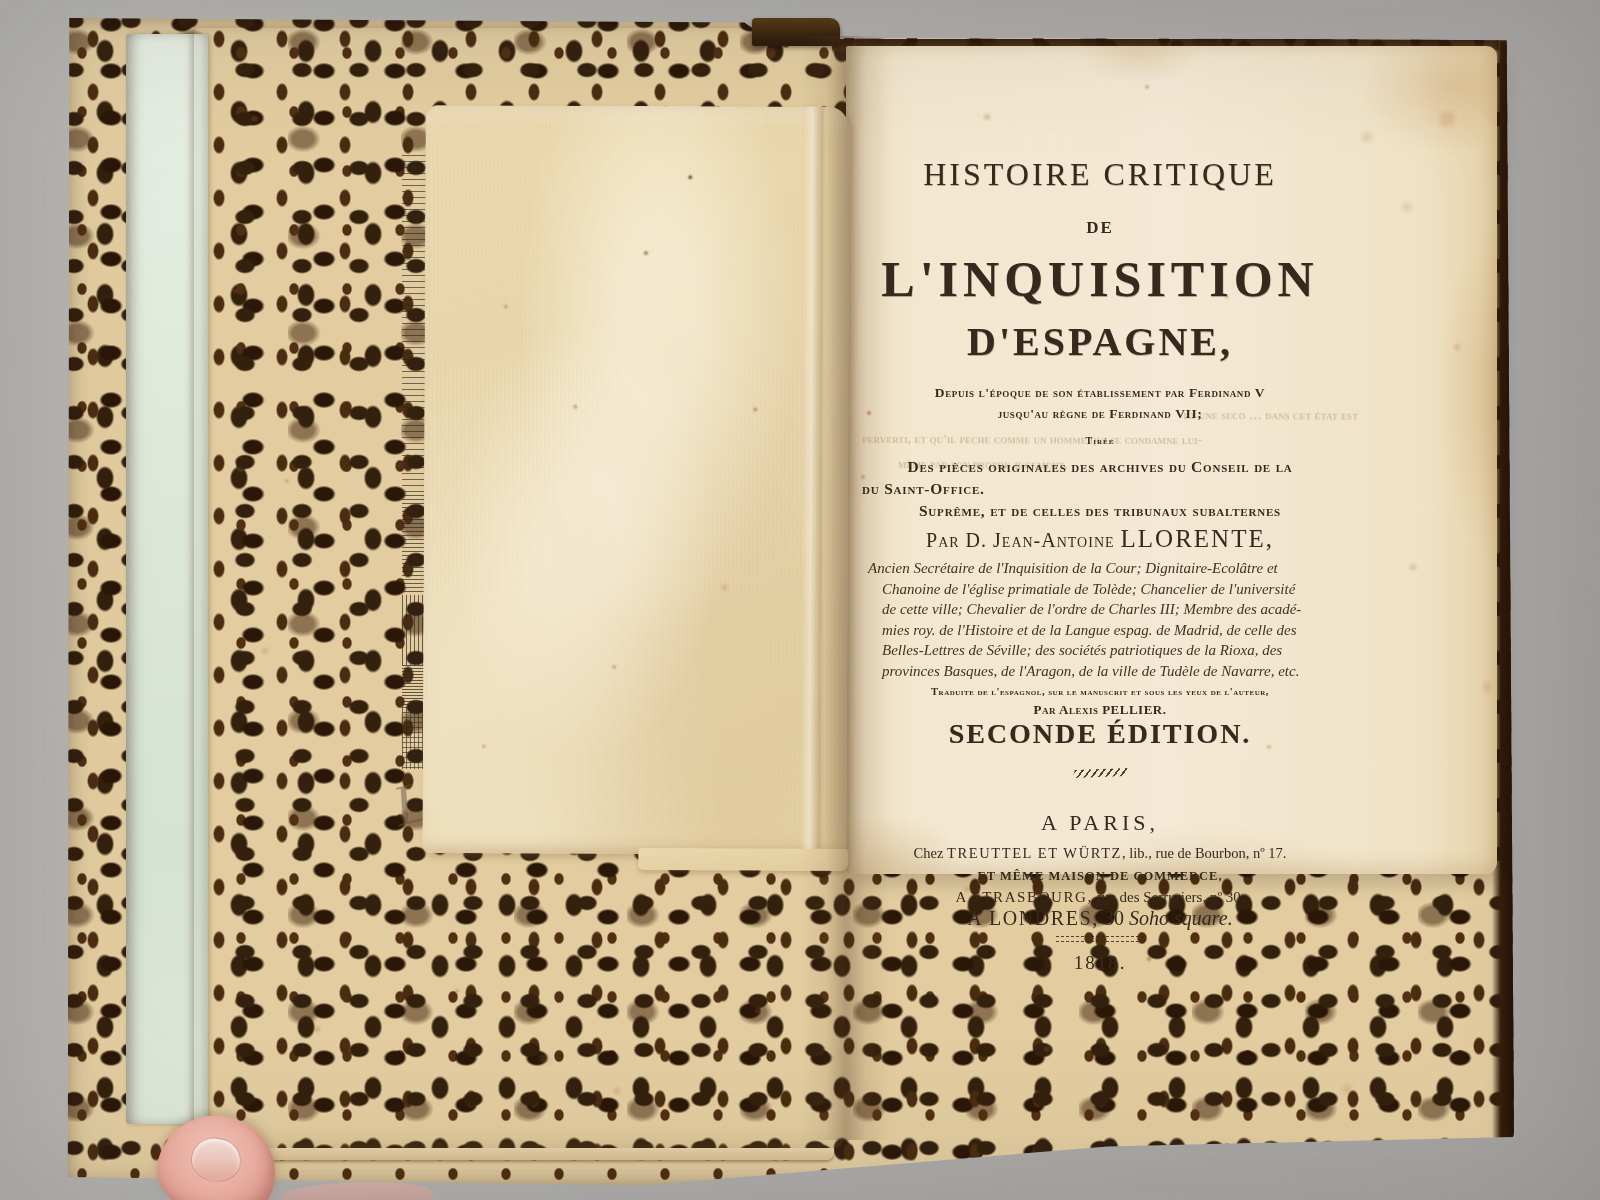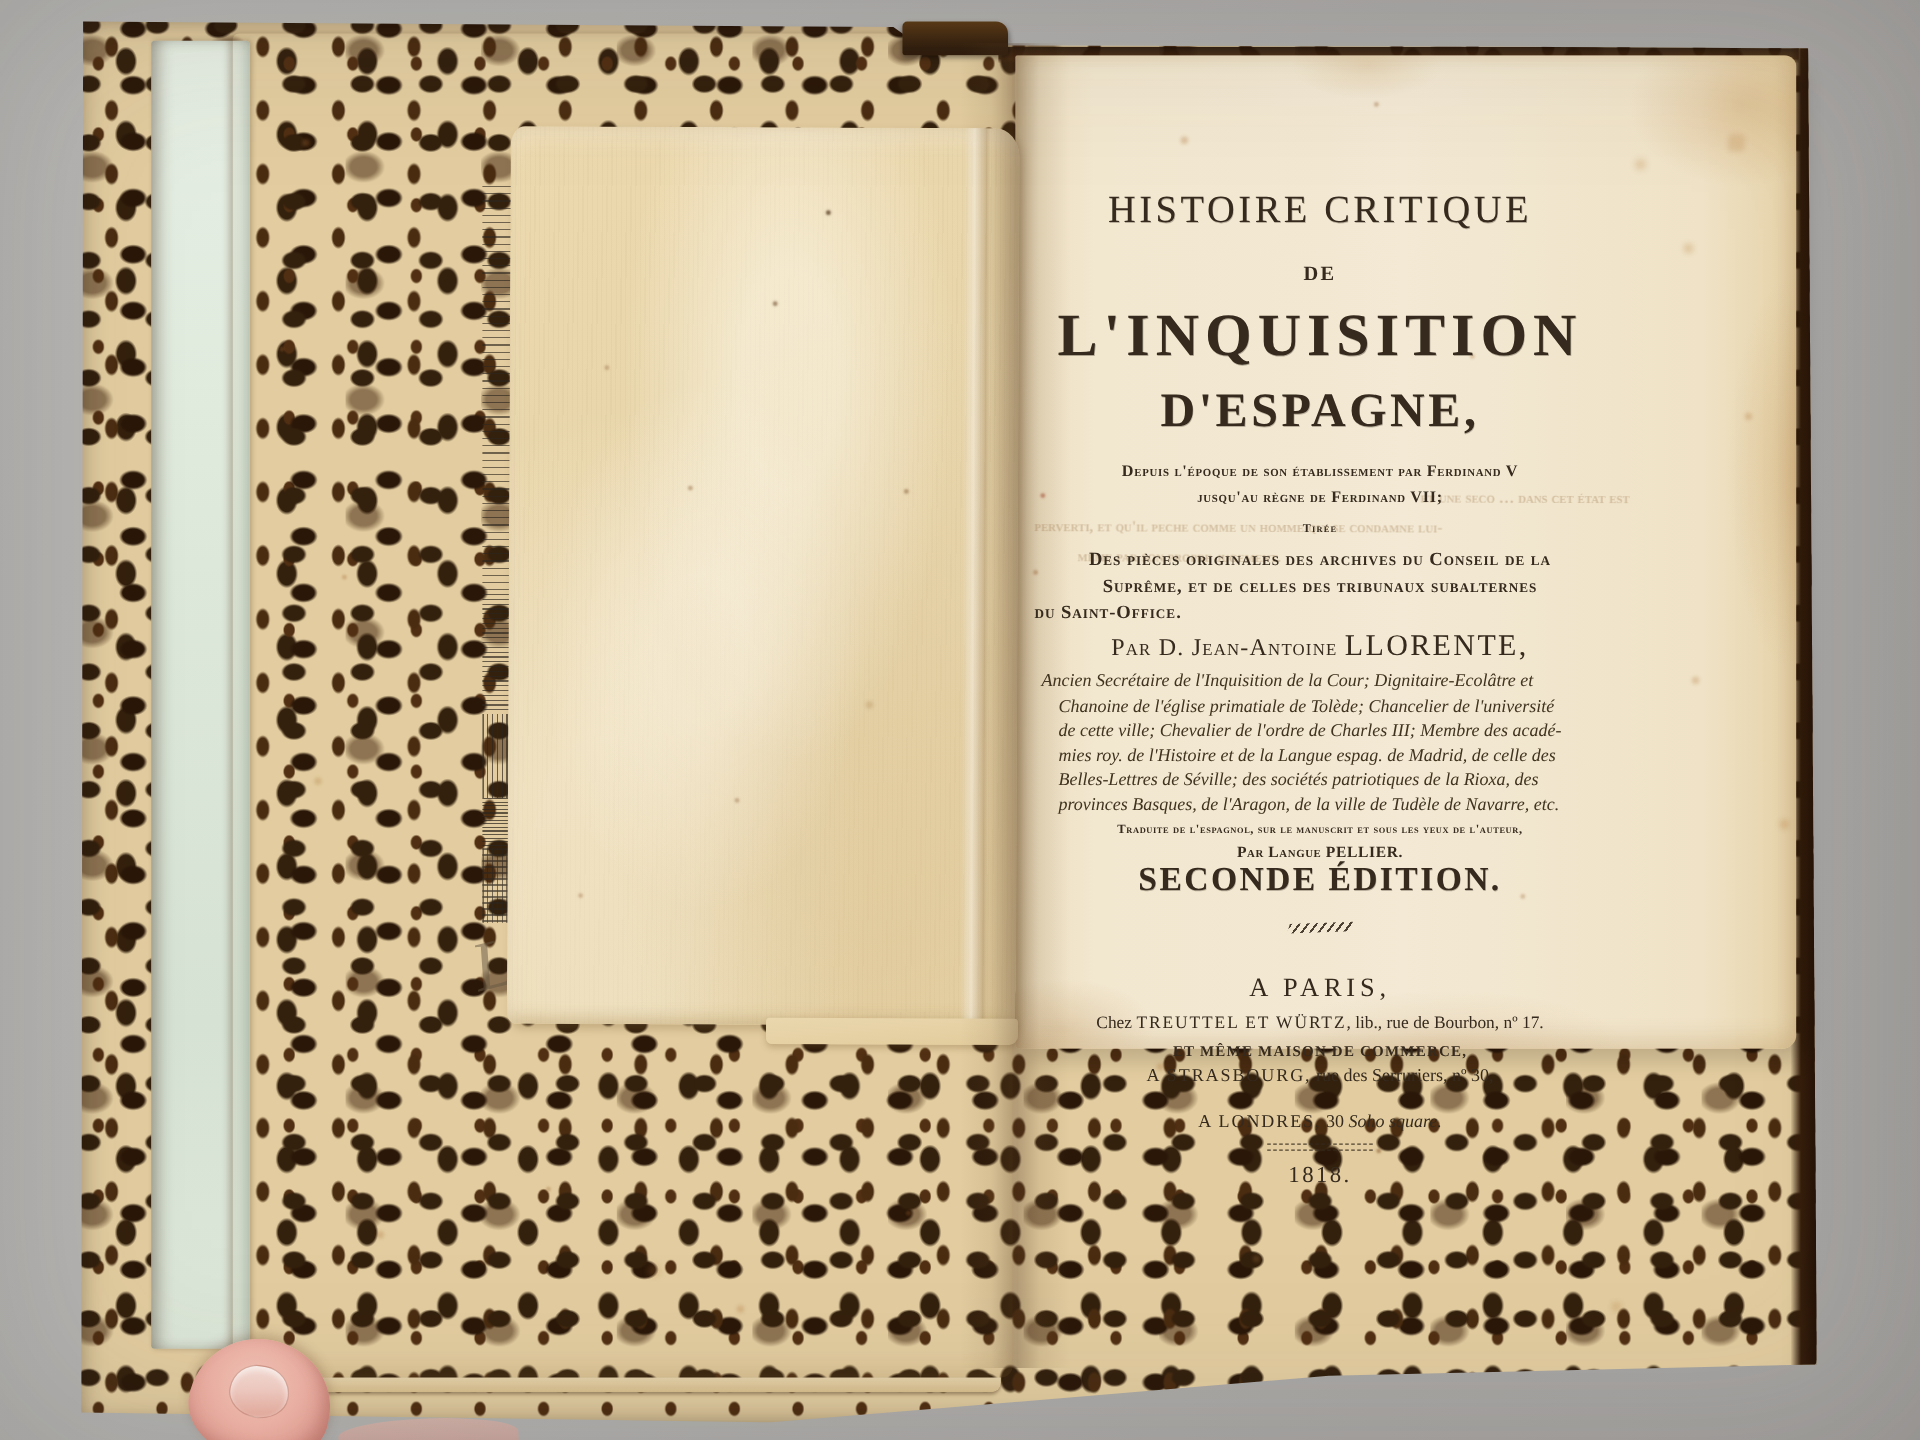--- a/index.html
+++ b/index.html
@@ -147,21 +147,21 @@
   .edition{font-size:28px;line-height:30px;letter-spacing:2px;font-weight:700;
     text-shadow:.4px .4px 0 rgba(52,42,29,.3);}
   .tome{font-size:19px;line-height:24px;letter-spacing:4px;font-weight:700;margin-top:12px;}
   .ornament{width:52px;height:8px;margin:20px auto 0;transform:skewX(-18deg) rotate(-2deg);
     background:repeating-linear-gradient(115deg,#352a1d 0 2px,rgba(0,0,0,0) 2px 6.5px);opacity:.88;}
   .paris{font-size:22px;line-height:28px;letter-spacing:4px;font-weight:400;margin-top:32px;}
   .chez{font-size:14.5px;line-height:20px;margin-top:6px;}
   .caps-sp{letter-spacing:1.6px;}
   .commerce{font-size:12.5px;line-height:17px;font-weight:700;letter-spacing:1px;margin-top:5px;}
   .strasb{font-size:15px;line-height:20px;margin-top:2px;}
-  .londres{font-size:15px;line-height:20px;margin-top:18px;}
+  .londres{font-size:20px;line-height:20px;margin-top:1px;}
   .it{font-style:italic;}
   .double-rule{width:88px;height:4px;margin:8px auto 0;
     border-top:1.4px dashed rgba(53,42,29,.85);border-bottom:1.4px dashed rgba(53,42,29,.85);}
   .year{font-size:19px;line-height:24px;letter-spacing:2px;margin-top:9px;}
 
   
   .bleed{position:absolute;left:12px;top:356px;width:620px;color:rgba(140,95,50,.30);
     font-weight:700;font-size:13px;line-height:25px;filter:blur(.5px);
     font-variant:small-caps;text-align:center;transform:rotate(.2deg);}
   .bleed .b1{text-align:right;padding-right:120px;}
@@ -232,36 +232,36 @@
     <div class="t2">DE</div>
     <div class="t3">L'INQUISITION</div>
     <div class="t4">D'ESPAGNE,</div>
 
     <div class="sub sc">Depuis l'époque de son établissement par Ferdinand V</div>
     <div class="sub sc" style="margin-top:0">jusqu'au règne de Ferdinand VII;</div>
 
     <div class="tiree sc">Tirée</div>
 
     <div class="src sc">Des pièces originales des archives du Conseil de la</div>
+    <div class="src sc" style="margin-top:0;text-align:left;padding-left:12px">du Saint-Office.</div>
     <div class="src sc" style="margin-top:0">Suprême, et de celles des tribunaux subalternes</div>
-    <div class="src sc" style="margin-top:0;text-align:left;padding-left:12px">du Saint-Office.</div>
 
     <div class="author sc"><span>Par D. Jean-Antoine </span><span class="surname">LLORENTE,</span></div>
 
     <div class="cred">
       <div>Ancien Secrétaire de l'Inquisition de la Cour; Dignitaire-Ecolâtre et</div>
       <div class="ind">Chanoine de l'église primatiale de Tolède; Chancelier de l'université</div>
       <div class="ind">de cette ville; Chevalier de l'ordre de Charles III; Membre des acadé-</div>
       <div class="ind">mies roy. de l'Histoire et de la Langue espag. de Madrid, de celle des</div>
       <div class="ind">Belles-Lettres de Séville; des sociétés patriotiques de la Rioxa, des</div>
       <div class="ind">provinces Basques, de l'Aragon, de la ville de Tudèle de Navarre, etc.</div>
     </div>
 
     <div class="trad sc">Traduite de l'espagnol, sur le manuscrit et sous les yeux de l'auteur,</div>
-    <div class="pellier sc">Par Langue PELLIER.</div>
+    <div class="pellier sc">Par Alexis PELLIER.</div>
 
     <div class="edition">SECONDE ÉDITION.</div>
 
     <div class="ornament"></div>
 
     <div class="paris">A PARIS,</div>
     <div class="chez"><span>Chez </span><span class="caps-sp">TREUTTEL ET WÜRTZ</span><span>, lib., rue de Bourbon, nº 17.</span></div>
     <div class="commerce sc">ET MÊME MAISON DE COMMERCE,</div>
     <div class="strasb"><span class="caps-sp">A STRASBOURG,</span><span> rue des Serruriers, nº 30,</span></div>
     <div class="londres"><span class="caps-sp">A LONDRES,</span><span> 30 </span><span class="it">Soho square.</span></div>

